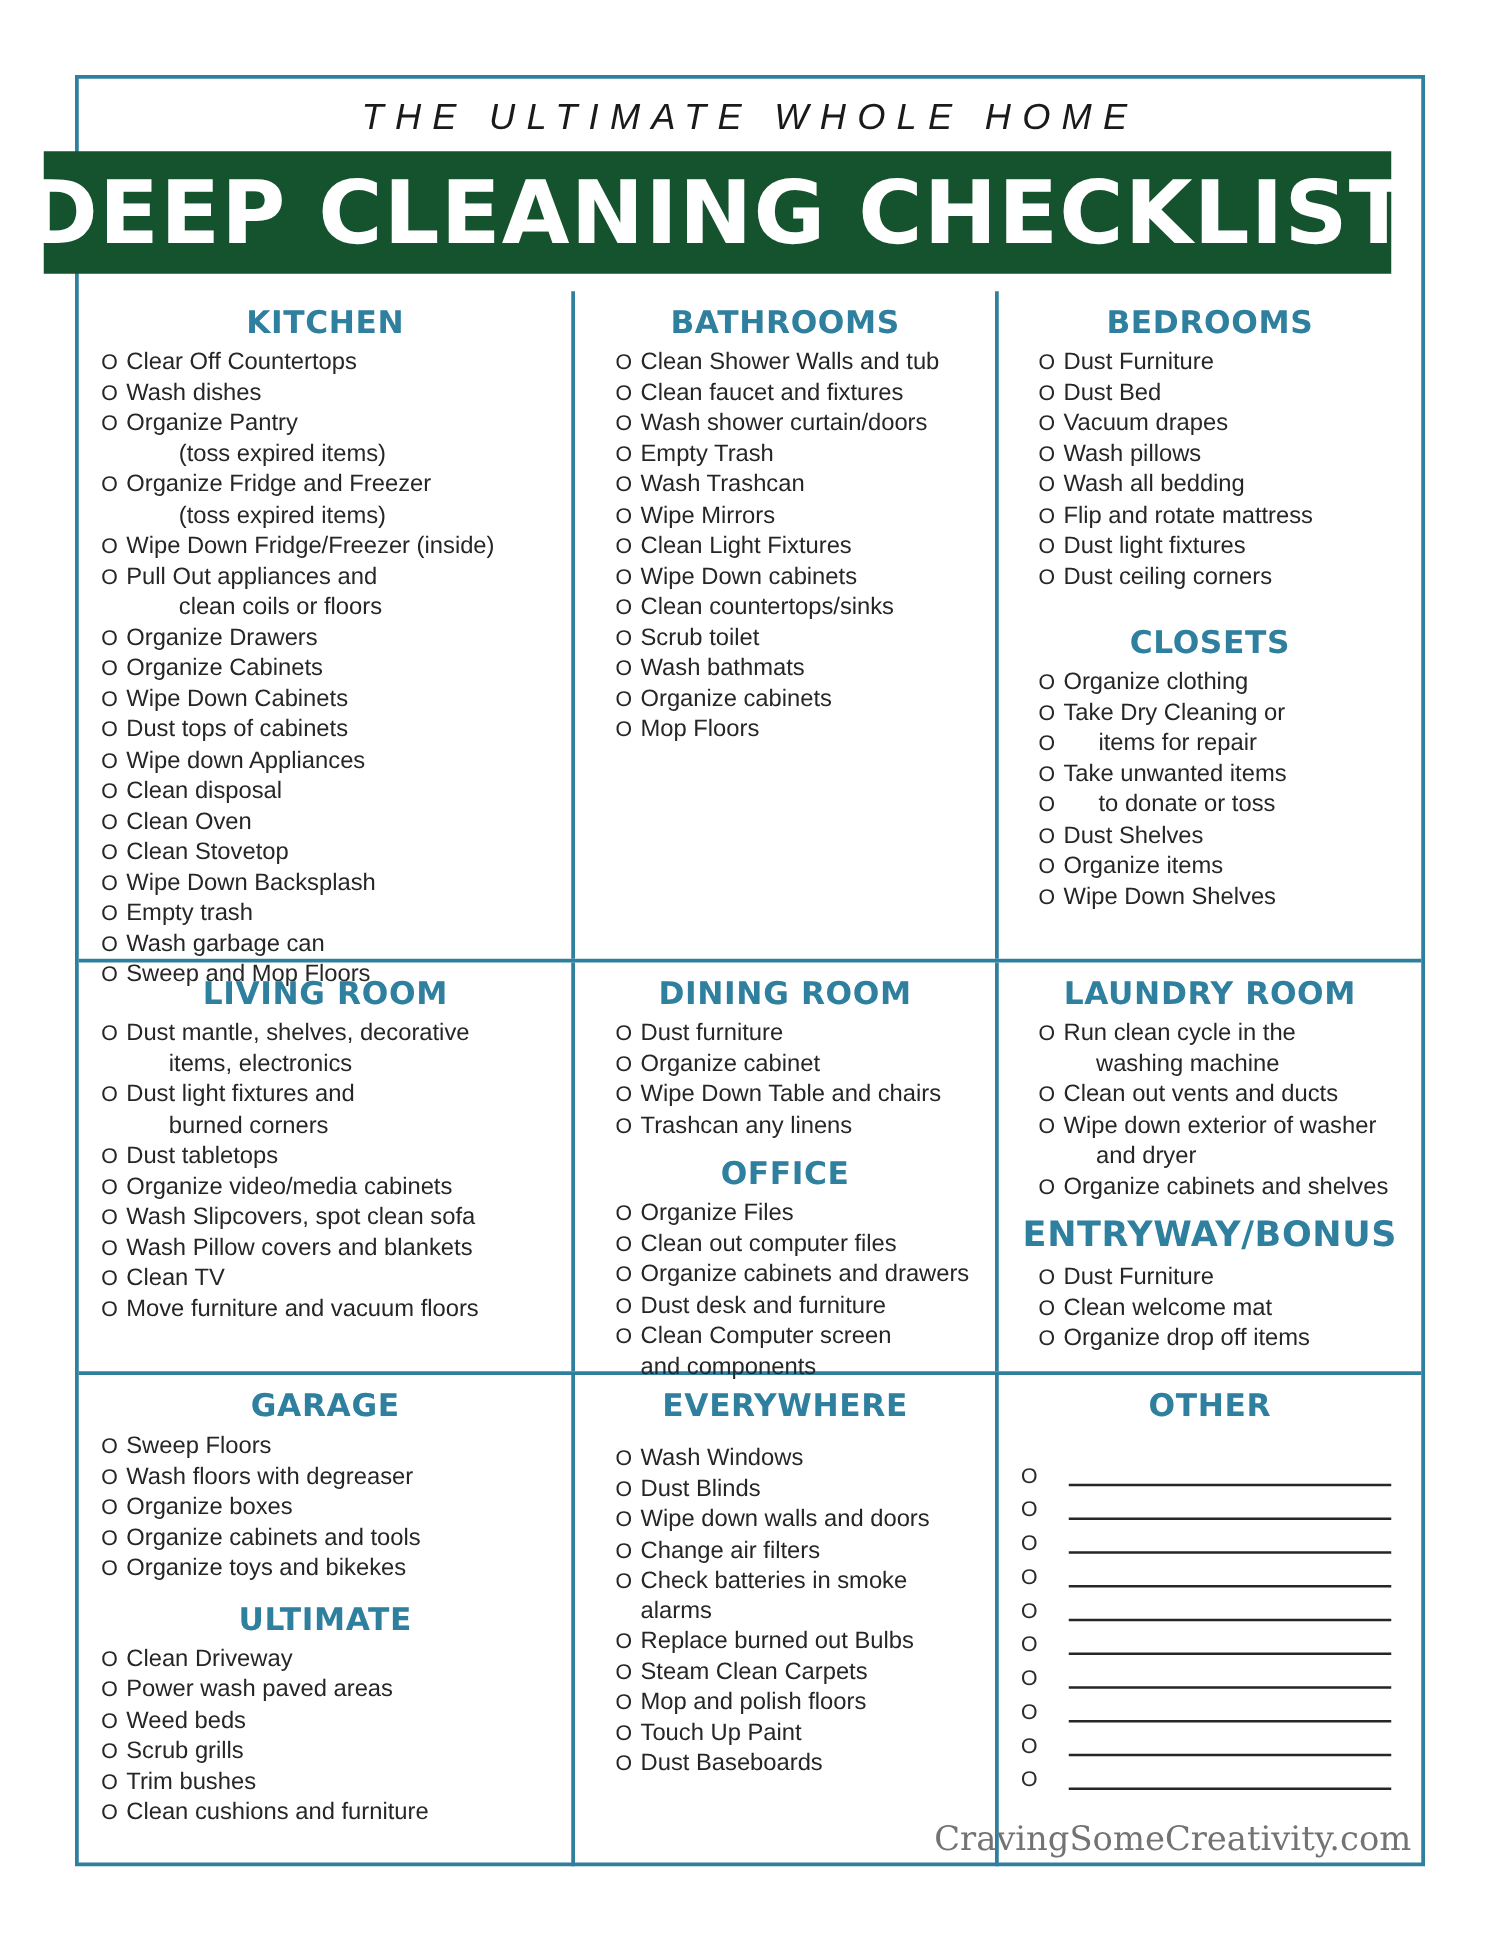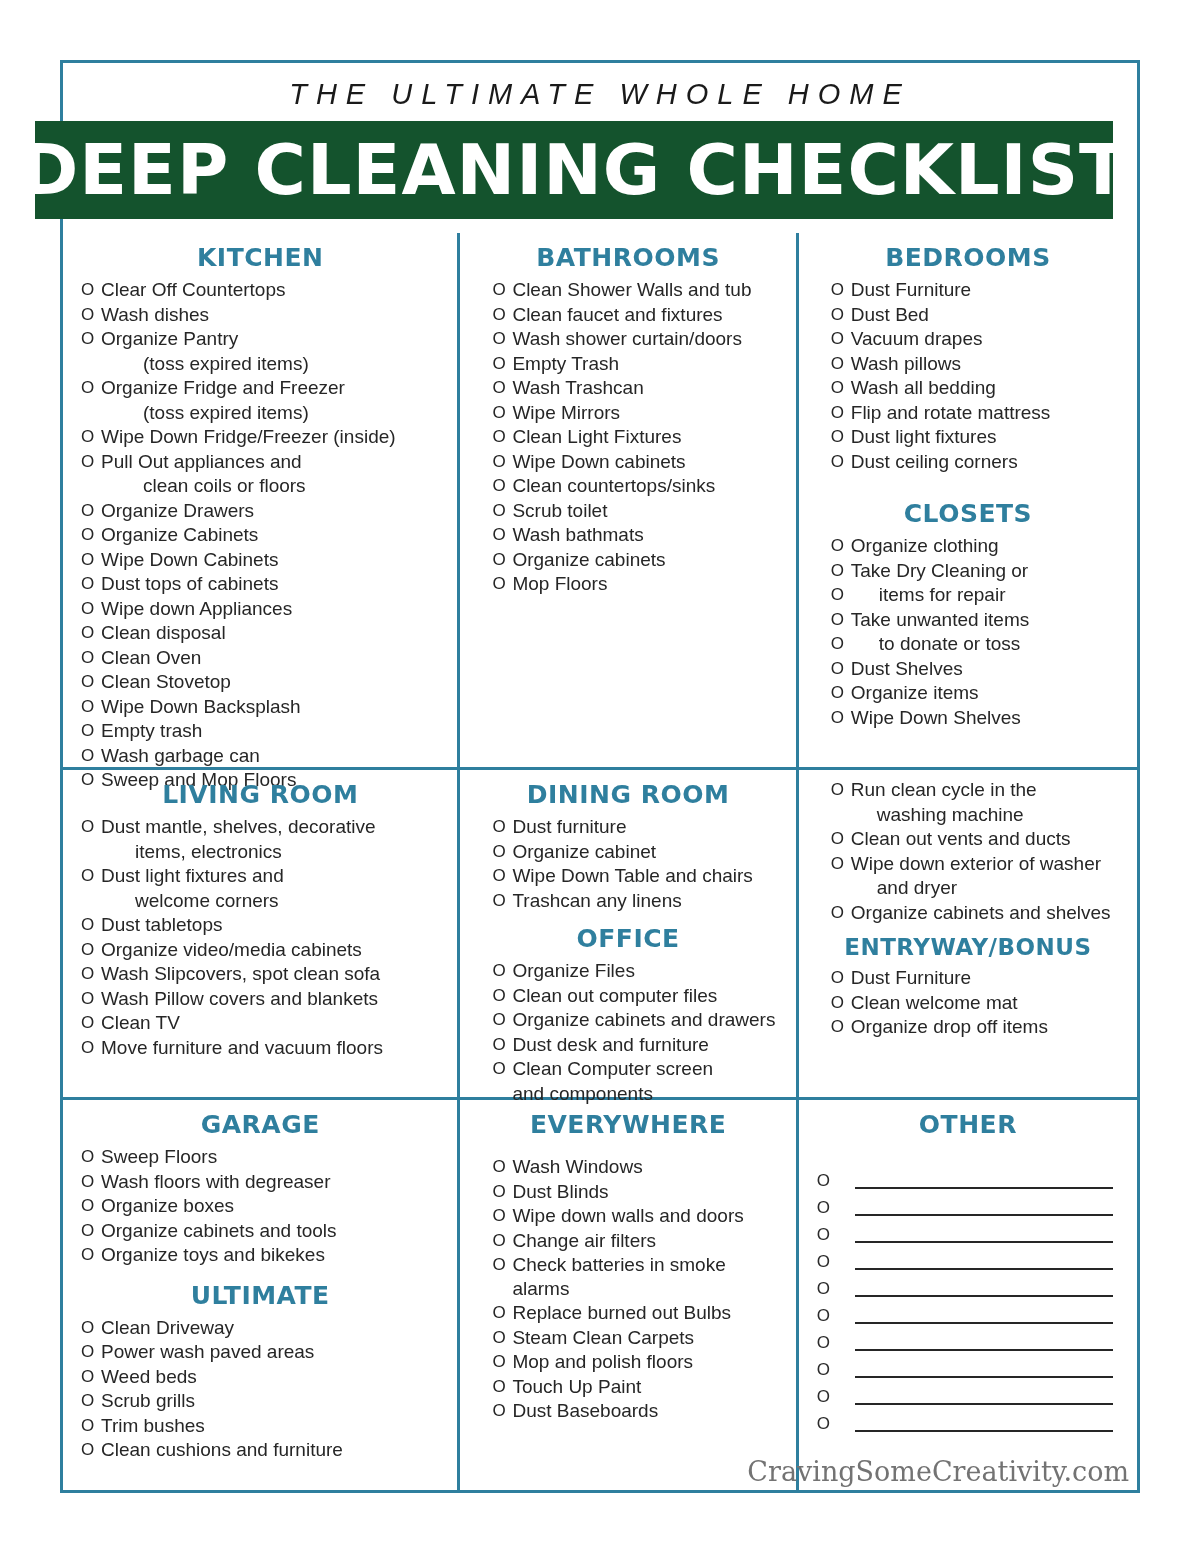--- a/index.html
+++ b/index.html
@@ -93,21 +93,21 @@
     text-align: center;
     color: #2f7f9e;
     font-size: 25px;
     font-weight: bold;
     margin: 4px 0 6px 0;
     letter-spacing: 0.5px;
     font-family: "DejaVu Sans", sans-serif;
   }
   h2.sec.tight { margin-top: 2px; }
   h2.sec.spaced { margin-top: 26px; }
-  h2.sec.small { font-size: 23px; }
+  h2.sec.small { font-size: 28px; }
 
   ul.items {
     list-style: none;
     margin: 0;
     padding: 0 0 0 8px;
   }
   ul.items.indent { padding-left: 22px; }
   ul.items li {
     display: flex;
     align-items: flex-start;
@@ -412,21 +412,21 @@
           <li>
               <span class="bx"></span>
               <span class="tx sub" style="padding-left:34px">items, electronics</span>
             </li>
           <li>
               <span class="bx">O</span>
               <span class="tx">Dust light fixtures and</span>
             </li>
           <li>
               <span class="bx"></span>
-              <span class="tx sub" style="padding-left:34px">welcome corners</span>
+              <span class="tx sub" style="padding-left:34px">burned corners</span>
             </li>
           <li>
               <span class="bx">O</span>
               <span class="tx">Dust tabletops</span>
             </li>
           <li>
               <span class="bx">O</span>
               <span class="tx">Organize video/media cabinets</span>
             </li>
           <li>
@@ -491,20 +491,21 @@
               <span class="tx">Clean Computer screen</span>
             </li>
           <li>
               <span class="bx"></span>
               <span class="tx sub" style="padding-left:0">and components</span>
             </li>
         </ul>
       </div>
 
       <div class="cell col3 last">
+        <h2 class="sec tight">LAUNDRY ROOM</h2>
         <ul class="items indent">
           <li>
               <span class="bx">O</span>
               <span class="tx">Run clean cycle in the</span>
             </li>
           <li>
               <span class="bx"></span>
               <span class="tx sub" style="padding-left:26px">washing machine</span>
             </li>
           <li>

